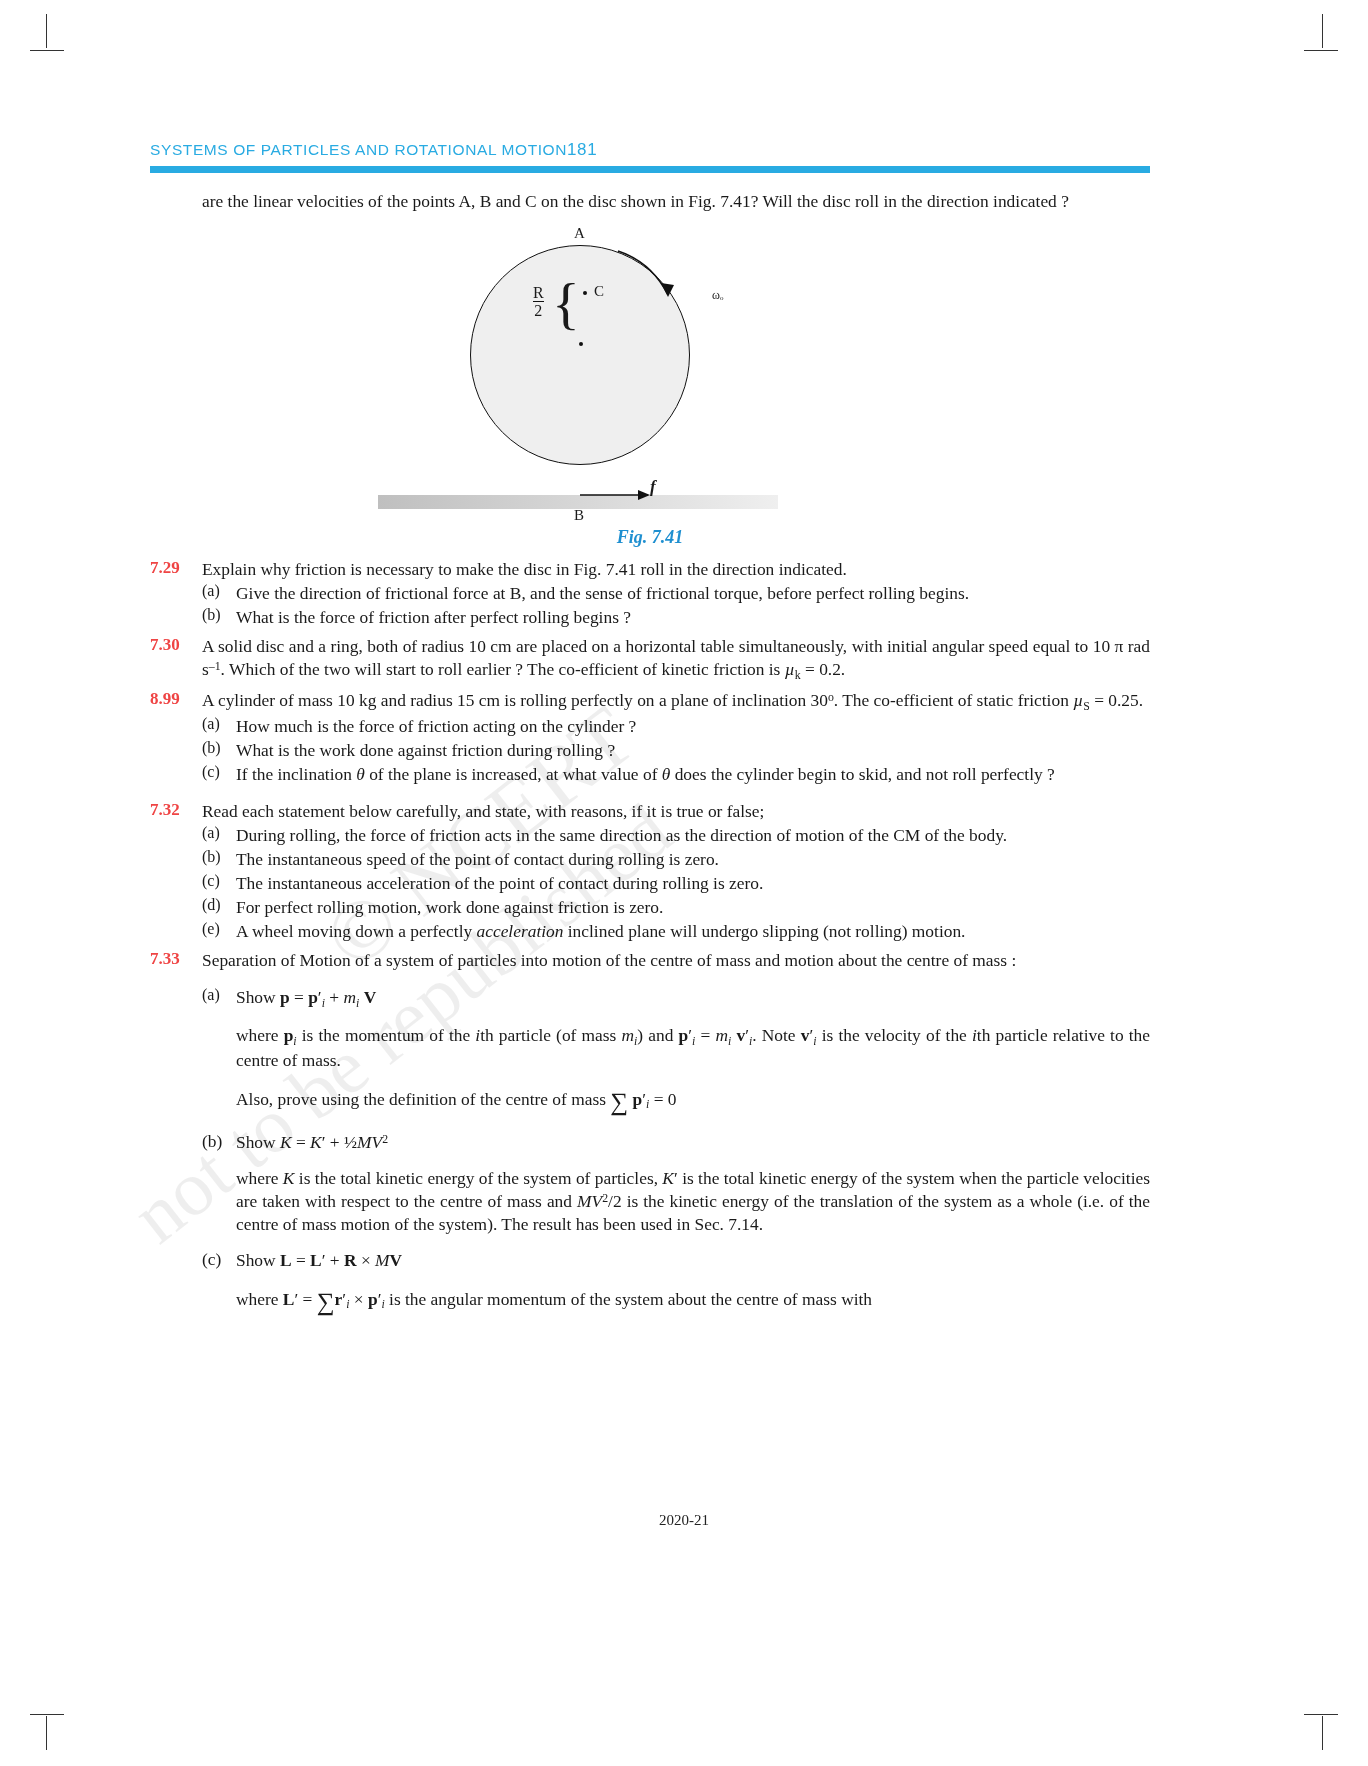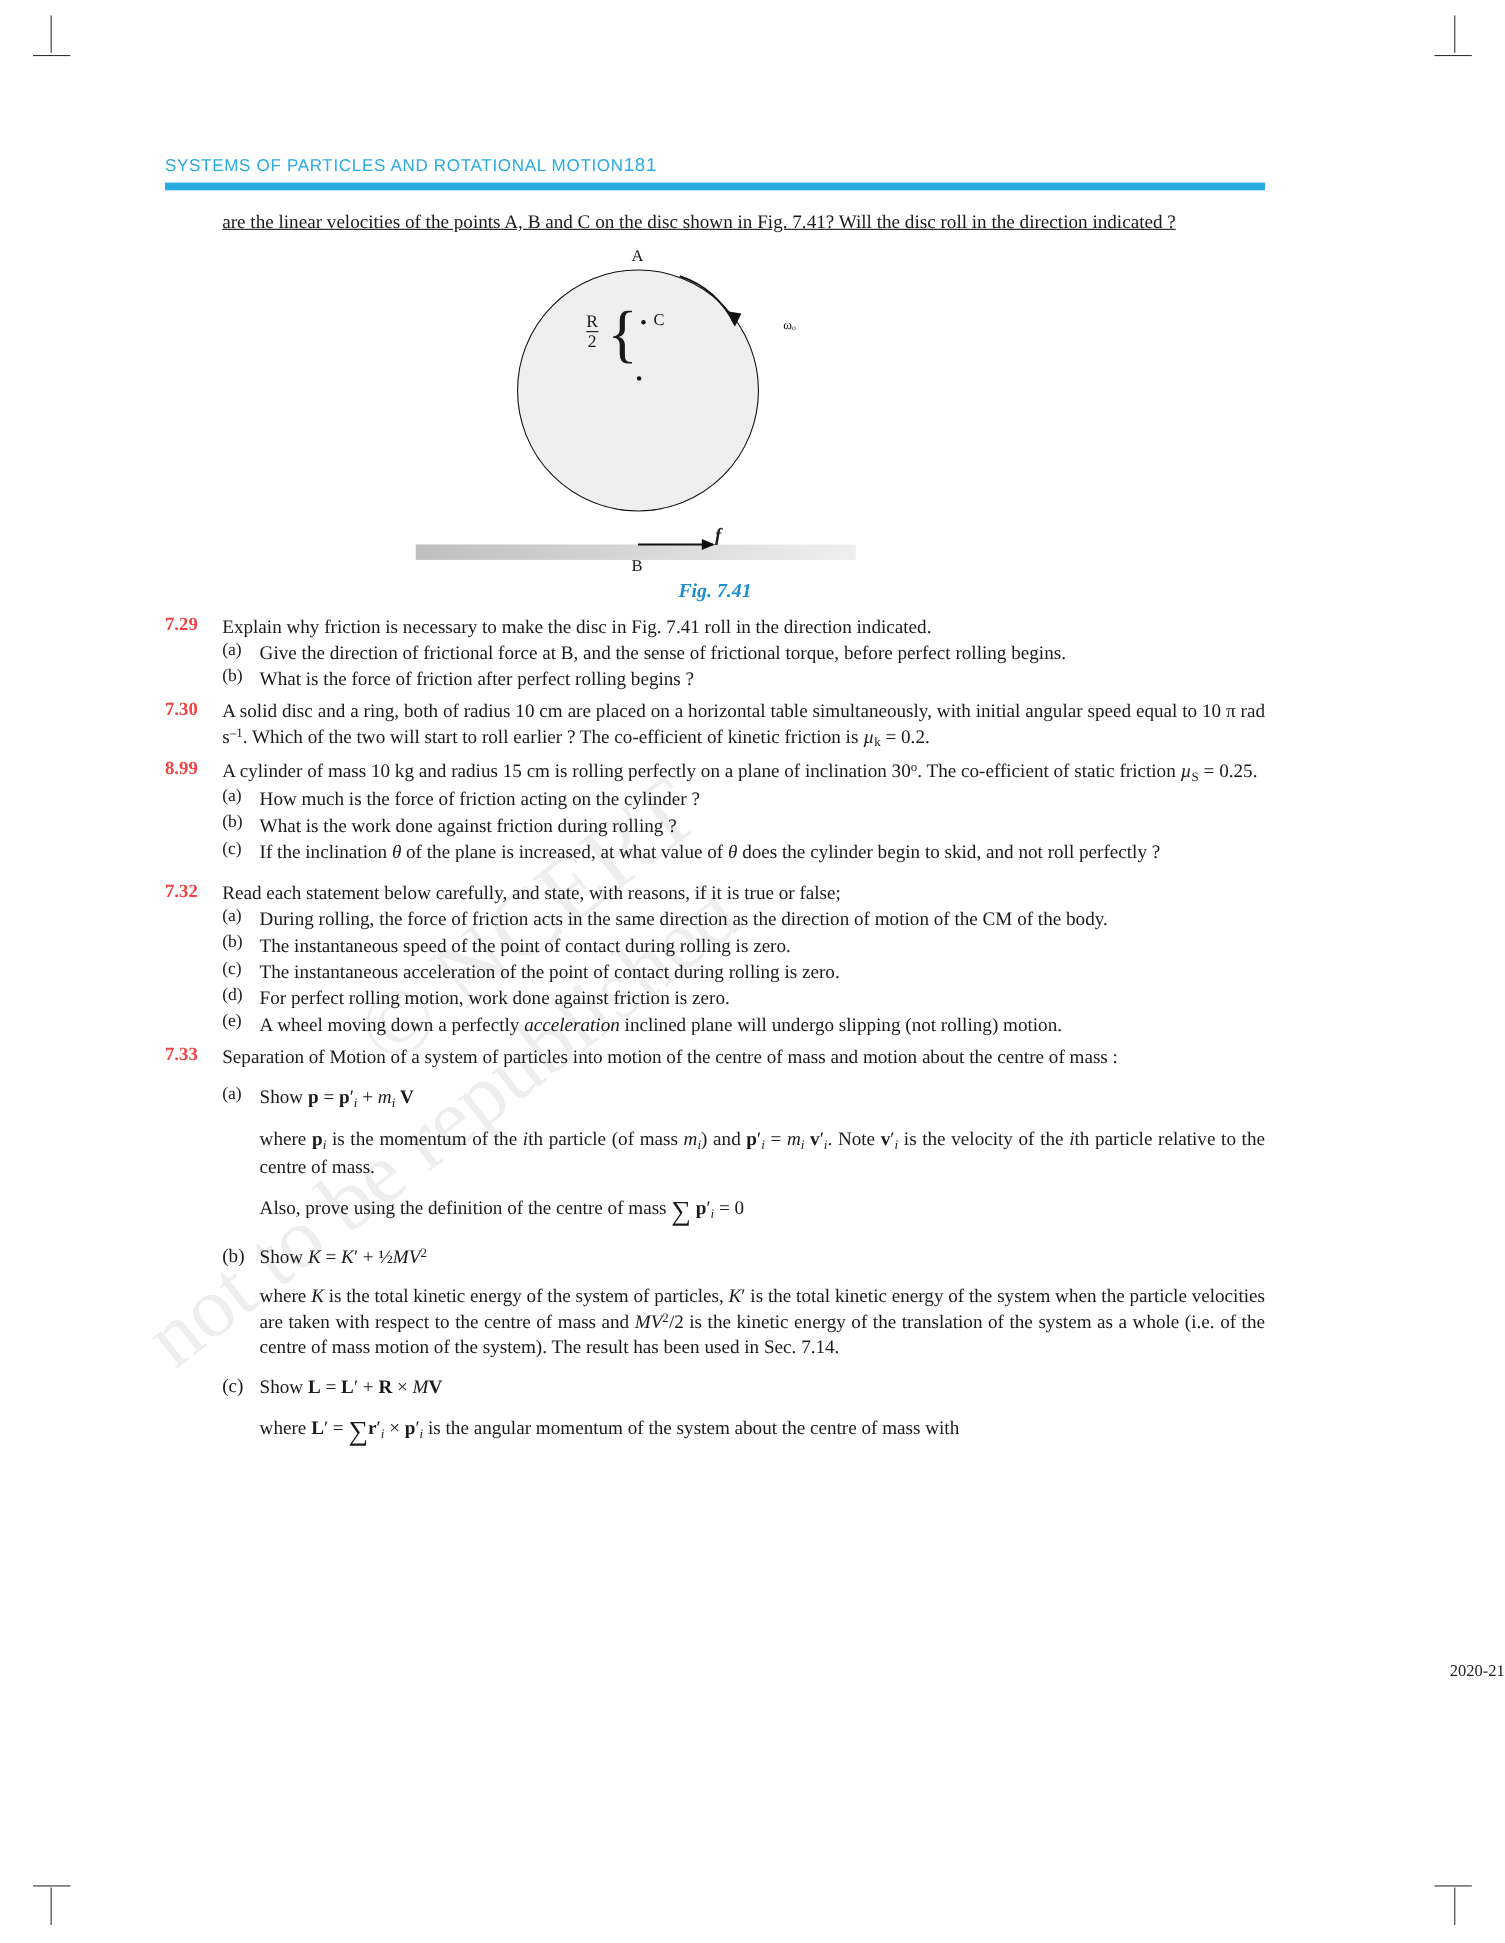--- a/index.html
+++ b/index.html
@@ -55,21 +55,20 @@
   .para {
     font-size: 17.4px;
     line-height: 1.32;
     text-align: justify;
     margin: 0;
   }
   .intro {
     margin-top: 17px;
     margin-left: 52px;
     width: 948px;
-    text-decoration: underline;
   }
 
   
   .figwrap {
     position: relative;
     height: 300px;
     margin-top: 10px;
   }
   .ground {
     position: absolute;
@@ -174,21 +173,21 @@
     transform-origin: left top;
   }
   .wm1 { left: 190px; top: 410px; transform: rotate(-38deg); }
   .wm2 { left: 0px; top: 690px; transform: rotate(-38deg); font-size: 78px;}
 
   
   .footer {
     position: absolute;
     left: 0; right: 0;
     top: 1512px;
-    text-align: right;
+    text-align: center;
     font-size: 15px;
     color: #222;
   }
 </style>
 </head>
 <body>
 
 <div class="crop" style="left:30px;top:14px;width:50px;height:50px;">
   <div class="v" style="left:16px;top:0;height:34px;"></div>
   <div class="h" style="left:0;top:36px;width:34px;"></div>

